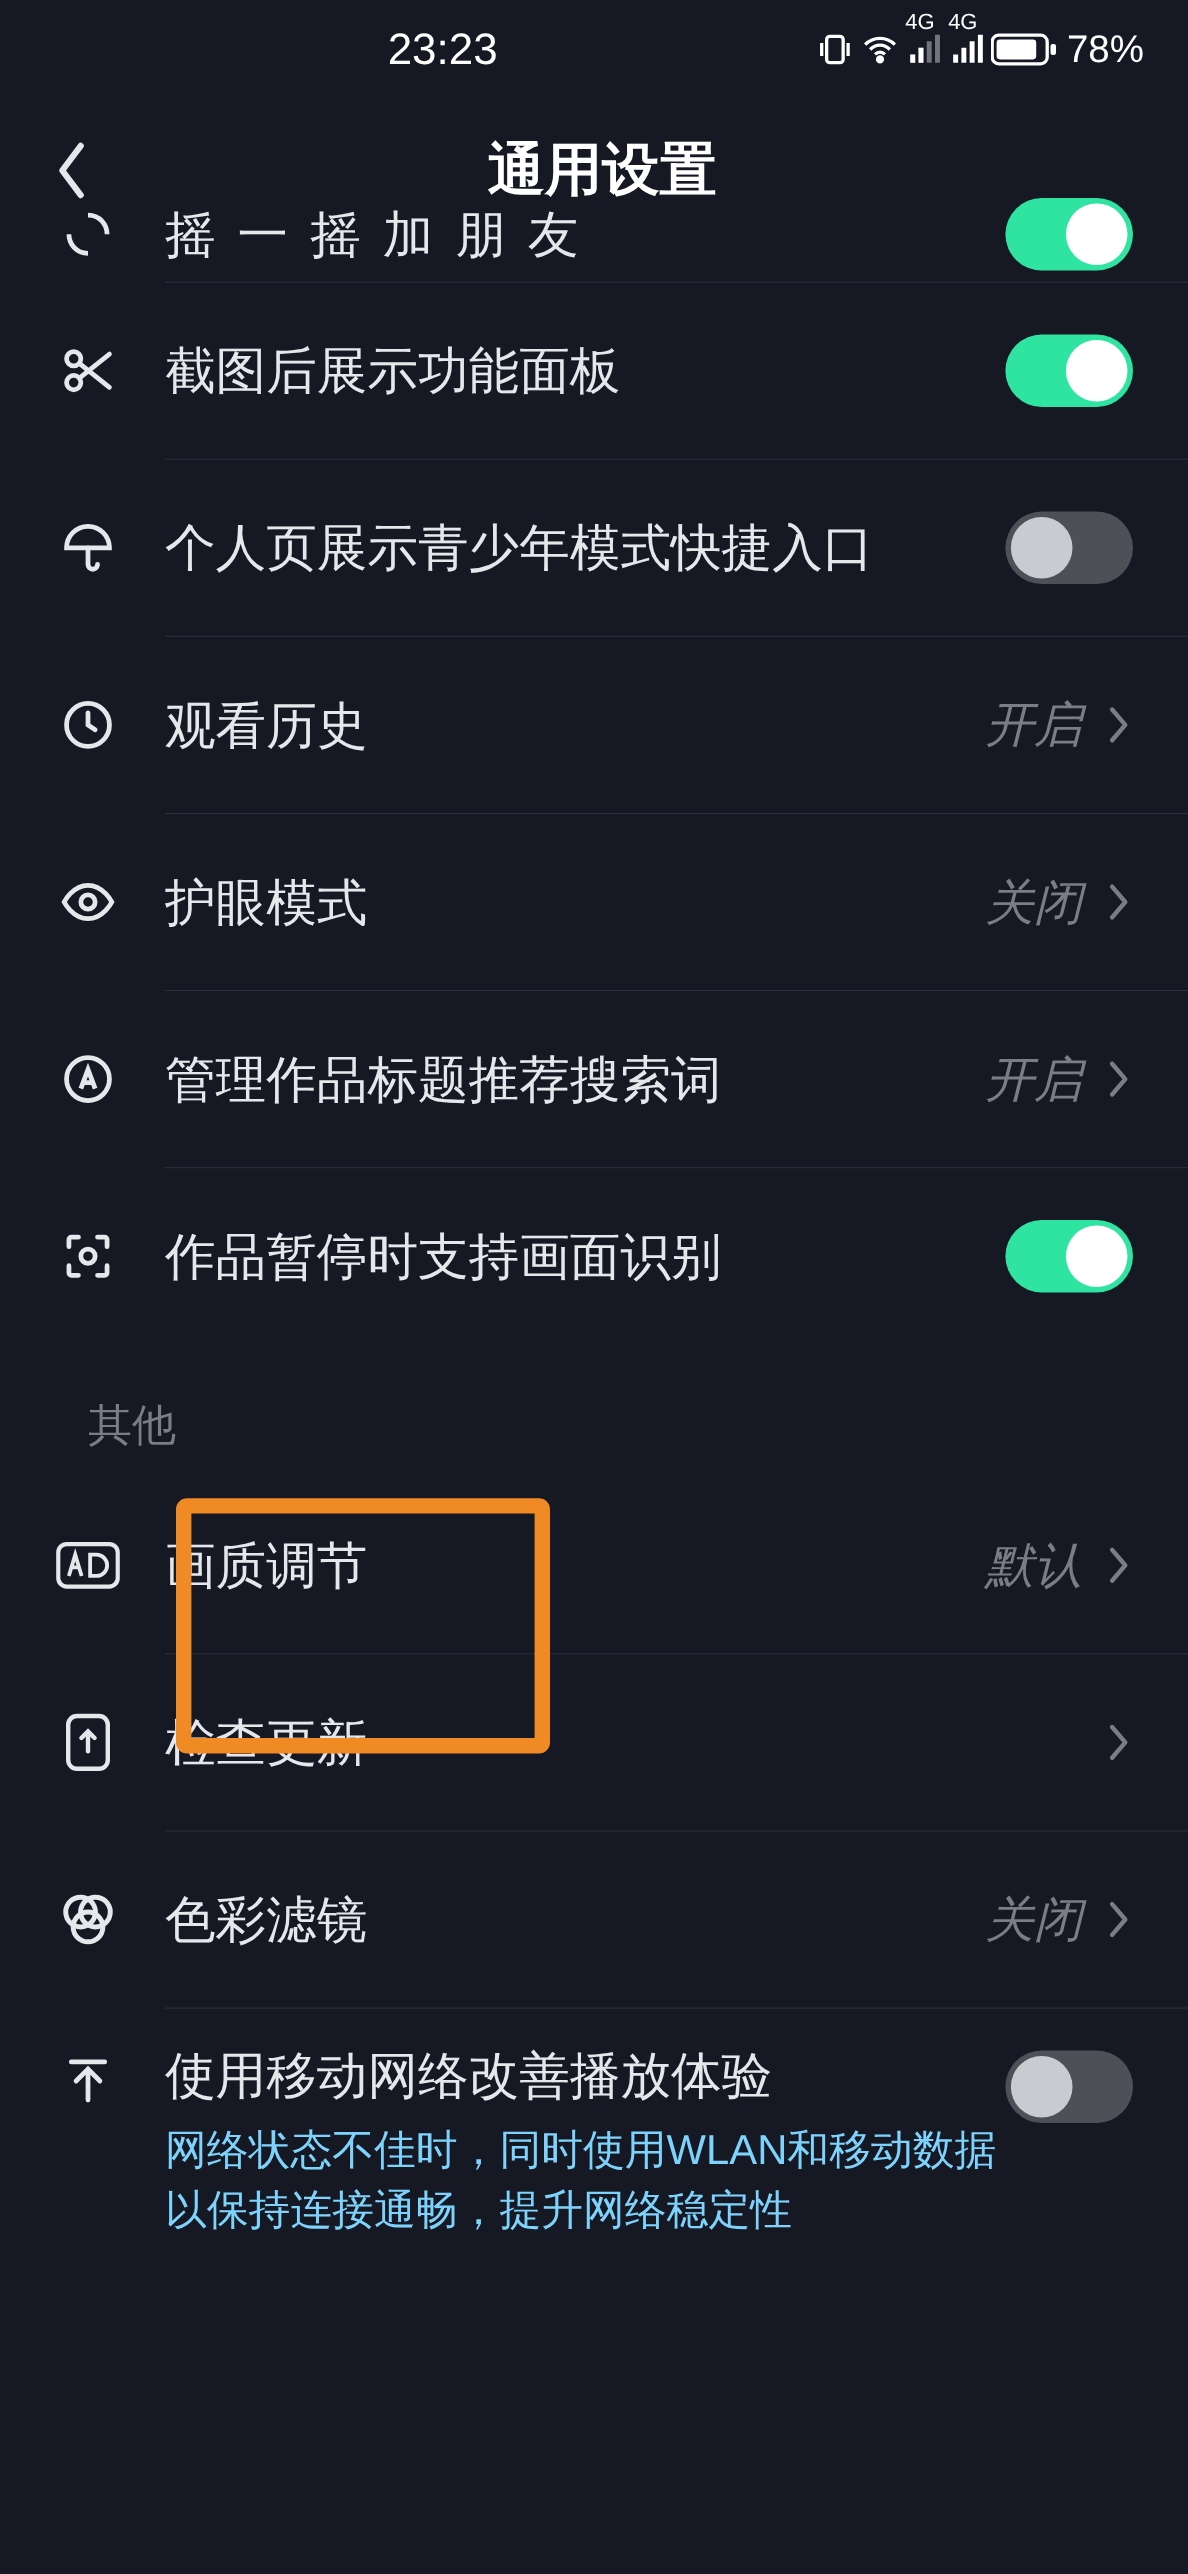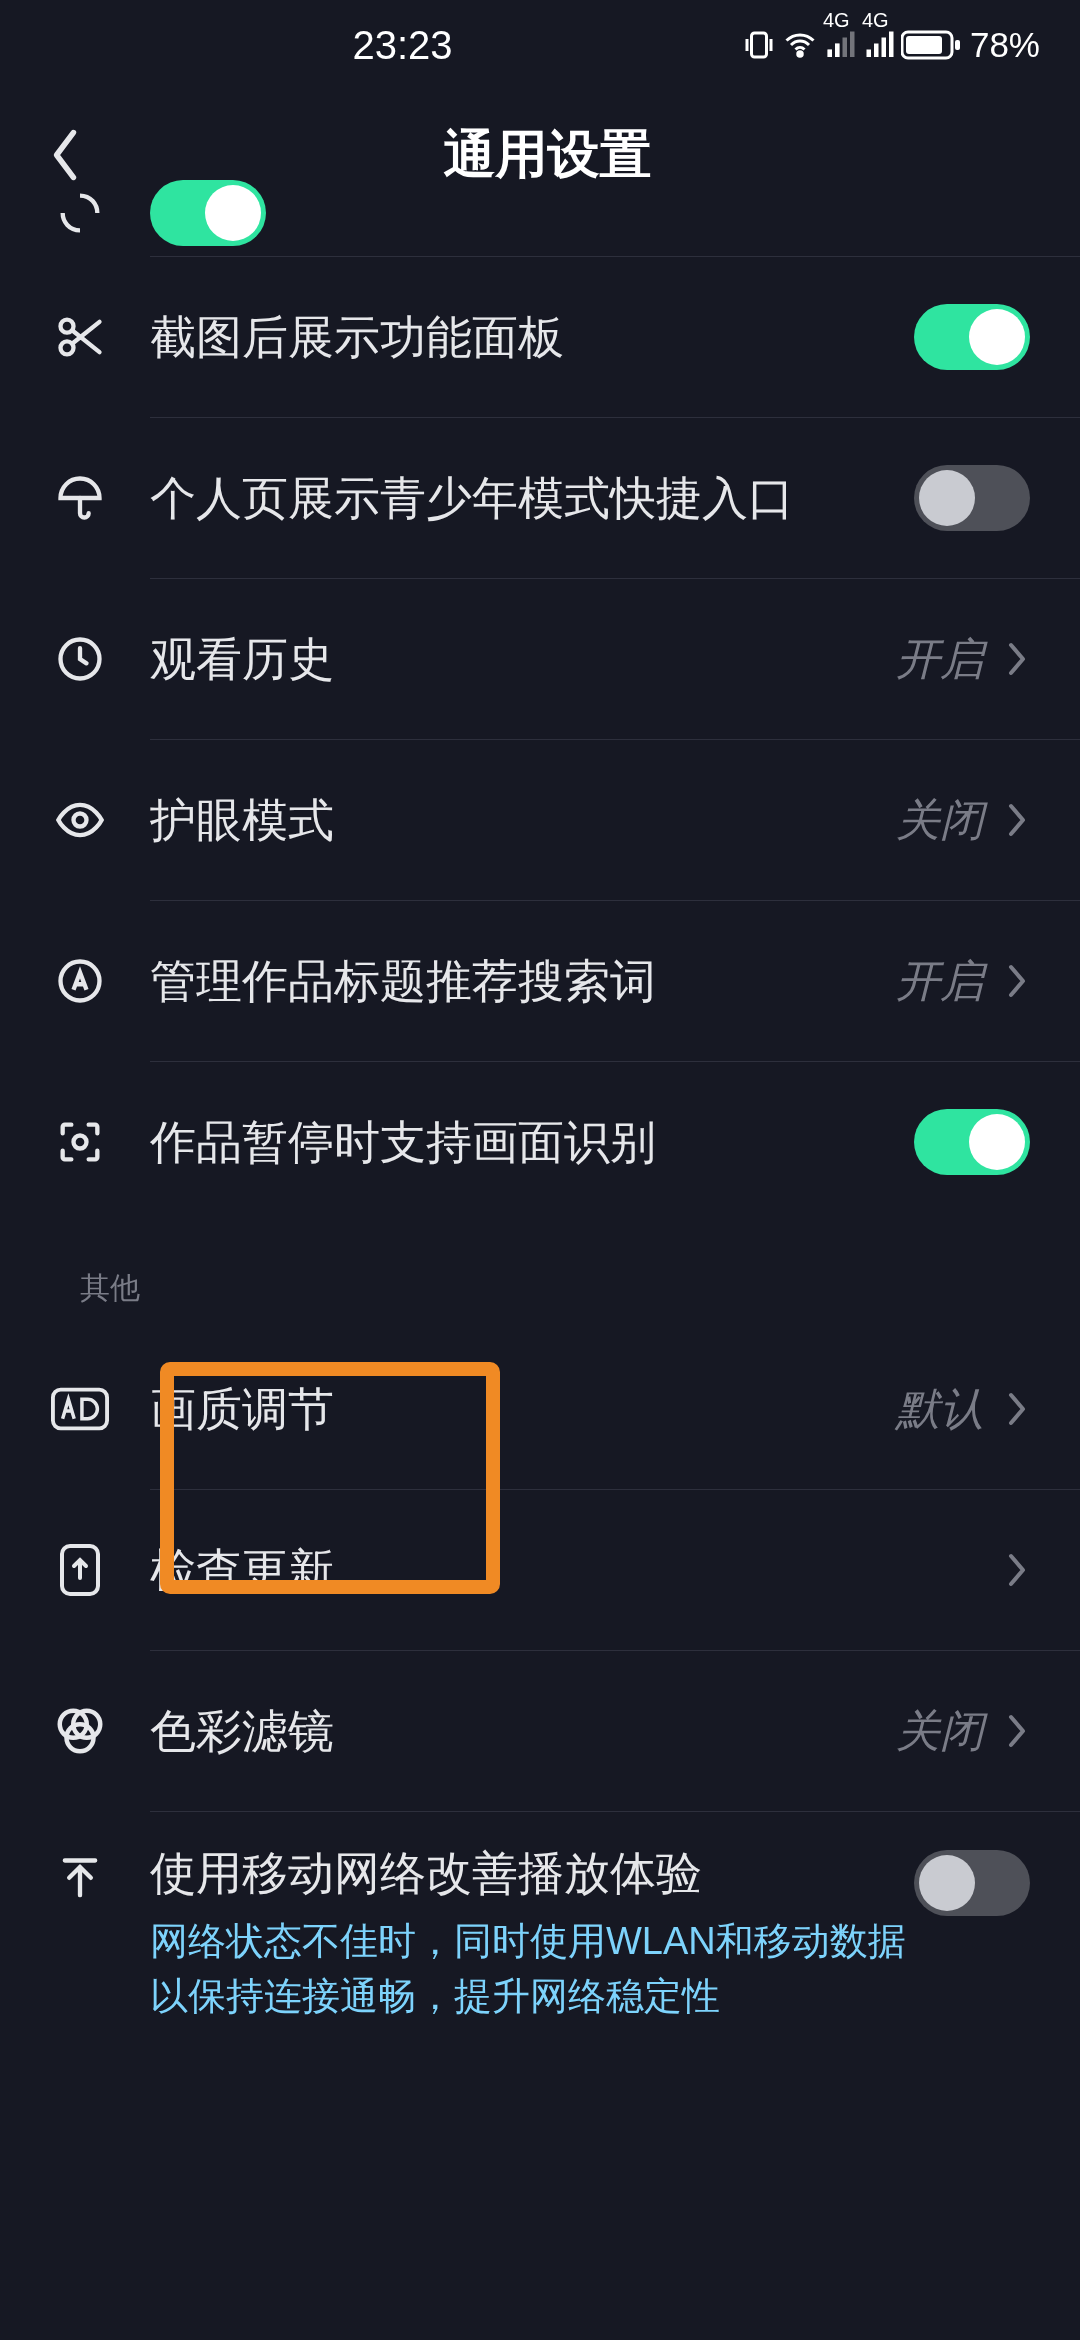--- a/index.html
+++ b/index.html
@@ -122,21 +122,21 @@
   }
   .toggle.on .knob { right: 5px; }
   .toggle.off .knob { left: 5px; background: #c9cbd1; }
   .divider {
     height: 1px;
     background: #2d2f3c;
     margin-left: 150px;
     margin-right: 0;
   }
   .section-header {
-    font-size: 30px;
+    font-size: 40px;
     color: #7a7c87;
     padding: 46px 38px 20px 80px;
   }
   .highlight-box {
     position: absolute;
     border: 14px solid #f08a24;
     border-radius: 10px;
     pointer-events: none;
     z-index: 50;
   }
@@ -197,20 +197,23 @@
 </div>
 
 <div class="content">
 
   <div class="row" style="min-height:86px;">
     <div class="row-icon">
       <svg width="52" height="52" viewBox="0 0 24 24" fill="none" stroke-width="2">
           <path d="M4 12c0 4 3 8 8 8M20 12c0-4-3-8-8-8"></path>
         </svg>
     </div>
+    <div class="row-body">
+        <div class="row-label" style="letter-spacing:20px;">摇一摇加朋友</div>
+      </div>
     <div class="row-tail">
       <div class="toggle on">
           <div class="knob"></div>
         </div>
     </div>
   </div>
   <div class="divider"></div>
 
   <div class="row">
     <div class="row-icon">

